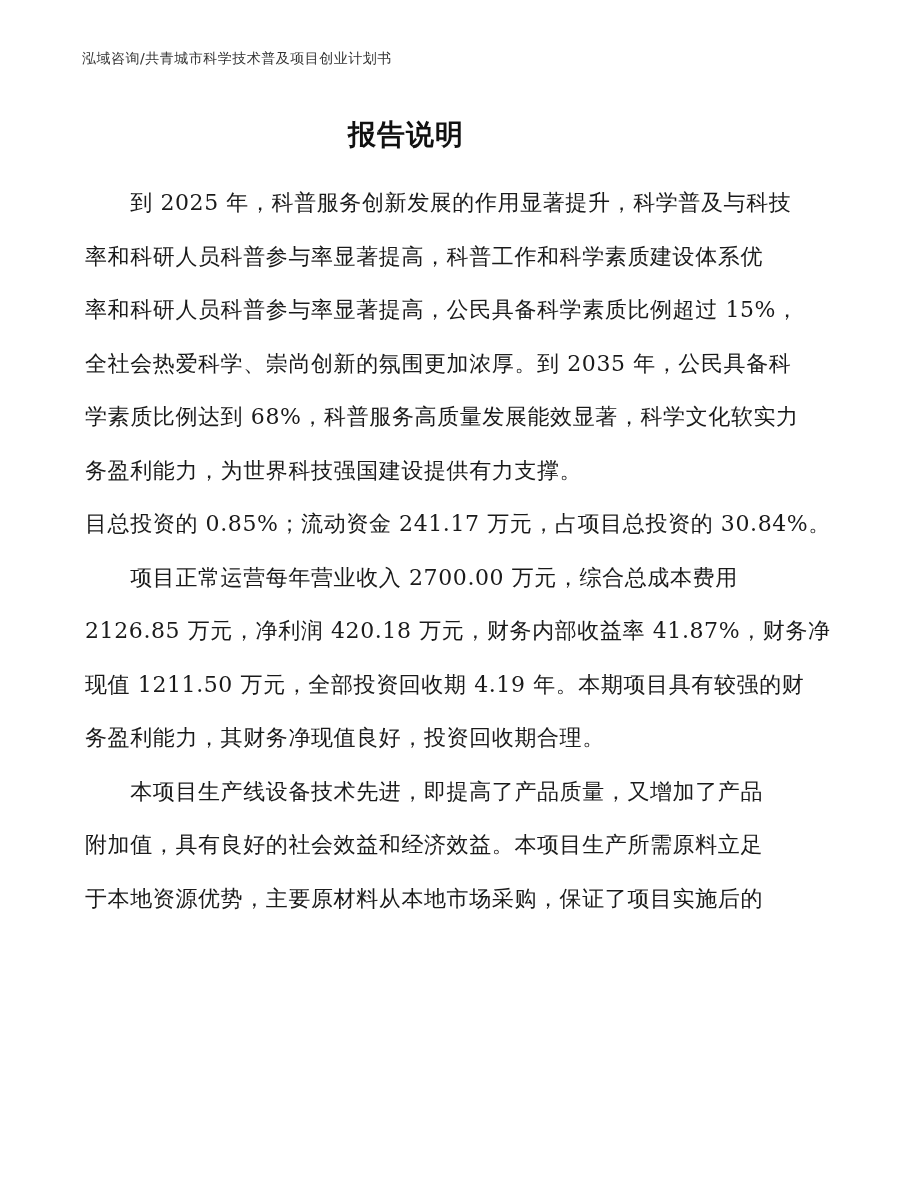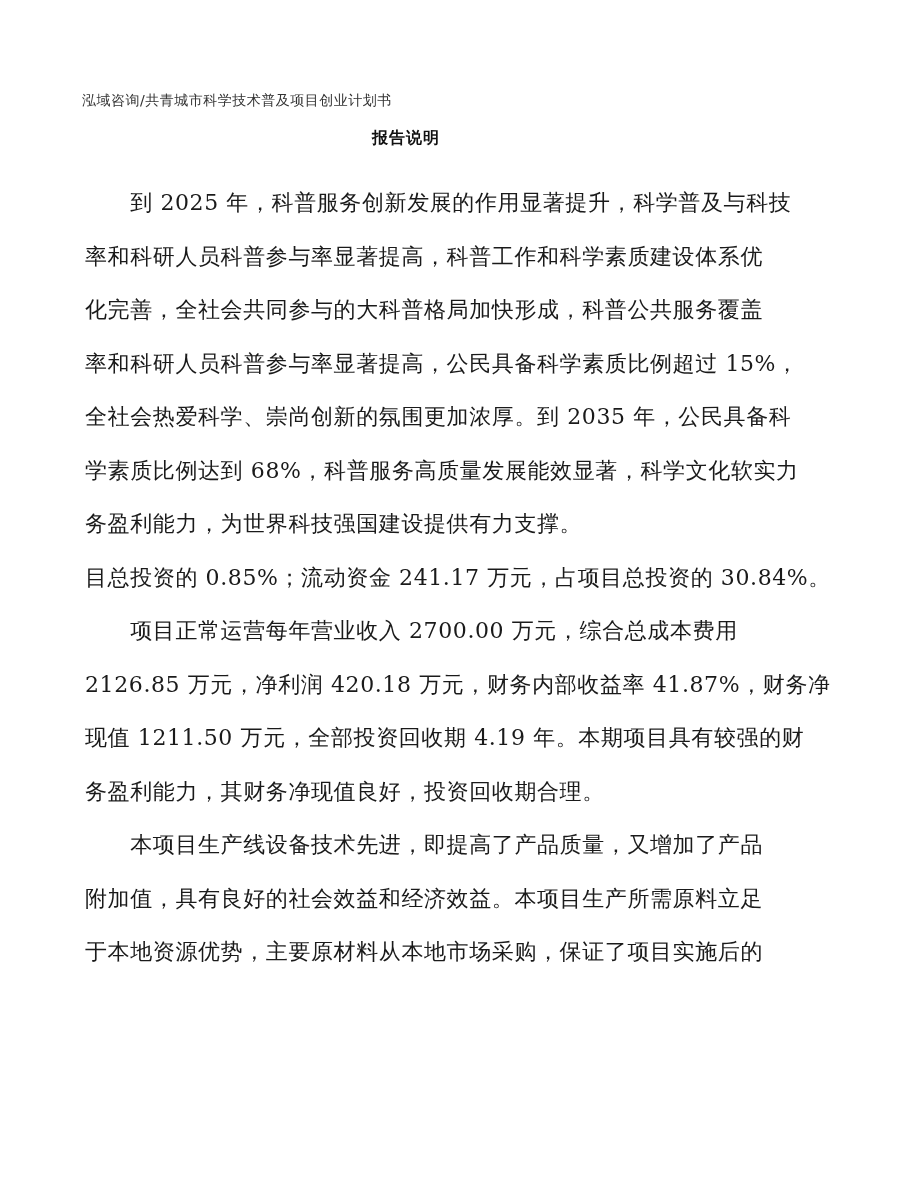--- a/index.html
+++ b/index.html
@@ -1,37 +1,36 @@
 <!DOCTYPE html>
 <html><head>
   <meta charset="utf-8">
   <style>
     html, body { margin: 0; padding: 0; background: #ffffff; }
     body { width: 920px; height: 1191px; position: relative; overflow: hidden;
            font-family: "DejaVu Serif", "Liberation Serif", serif; color: #1a1a1a; }
     .header { position: absolute; left: 82px; top: 50px; font-size: 14px; color: #333;
-              font-family: "DejaVu Sans", "Liberation Sans", sans-serif; letter-spacing: 0.5px; margin-top: 42px; }
-    .title { position: absolute; left: 0; width: 812px; top: 128px; text-align: center;
-             font-size: 16px; font-weight: bold; letter-spacing: 1px; color: #111; }
+              font-family: "DejaVu Sans", "Liberation Sans", sans-serif; letter-spacing: 0.5px; }
+    .title { position: absolute; left: 0; width: 812px; top: 116px; text-align: center;
+             font-size: 28px; font-weight: bold; letter-spacing: 1px; color: #111; }
     .body { position: absolute; left: 85px; top: 176px; width: 750px; }
     .line { height: 53.5px; line-height: 53.5px; font-size: 22px; white-space: nowrap;
             letter-spacing: 0.6px; color: #1a1a1a; }
   </style>
 </head>
 <body>
 
 <div class="header">泓域咨询/共青城市科学技术普及项目创业计划书</div>
 
 <div class="title">报告说明</div>
 
 <div class="body">
   <div>
     <div class="line">　　到 2025 年，科普服务创新发展的作用显著提升，科学普及与科技</div>
     <div class="line">率和科研人员科普参与率显著提高，科普工作和科学素质建设体系优</div>
-    <div class="line">化完善，全社会共同参与的大科普格局加快形成，科普公共服务覆盖</div>
     <div class="line">率和科研人员科普参与率显著提高，公民具备科学素质比例超过 15%，</div>
     <div class="line">全社会热爱科学、崇尚创新的氛围更加浓厚。到 2035 年，公民具备科</div>
     <div class="line">学素质比例达到 68%，科普服务高质量发展能效显著，科学文化软实力</div>
     <div class="line">务盈利能力，为世界科技强国建设提供有力支撑。</div>
   </div>
   <div>
     <div class="line">目总投资的 0.85%；流动资金 241.17 万元，占项目总投资的 30.84%。</div>
   </div>
   <div>
     <div class="line">　　项目正常运营每年营业收入 2700.00 万元，综合总成本费用</div>

